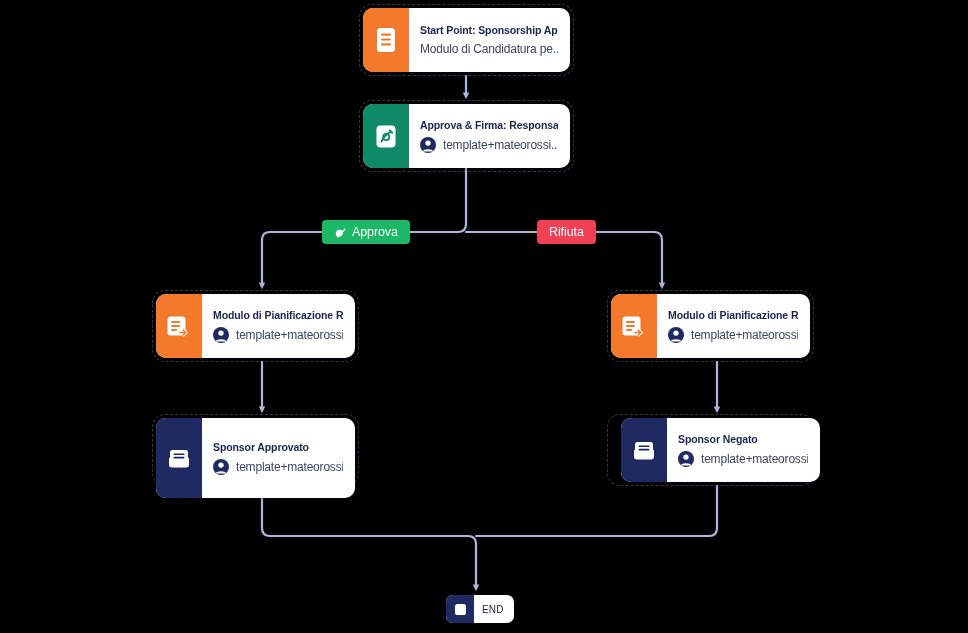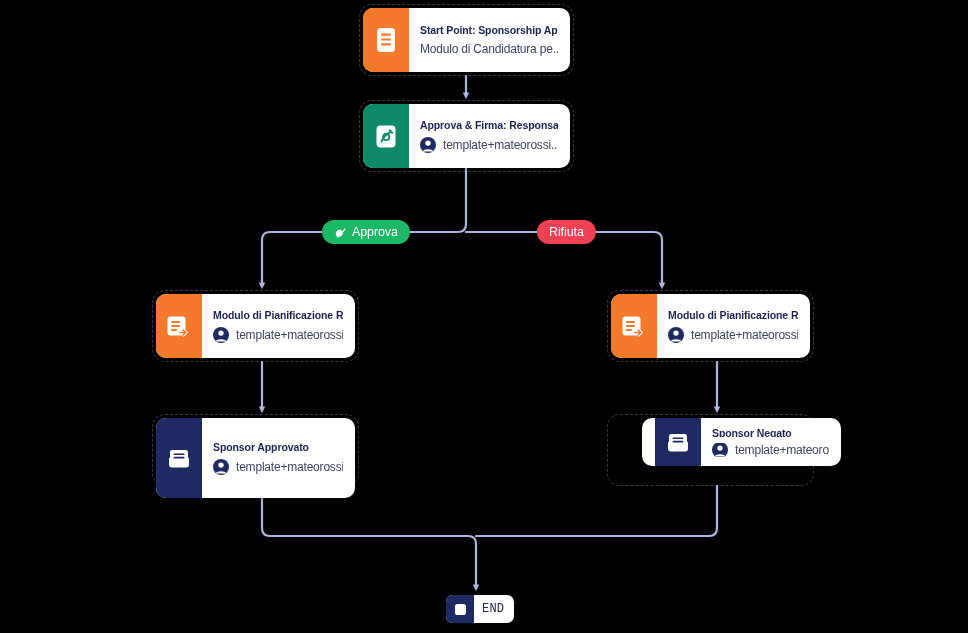--- a/index.html
+++ b/index.html
@@ -61,21 +61,21 @@
   .node-sub.with-avatar { display: flex; align-items: center; gap: 7px; }
   .avatar { flex: 0 0 auto; display: block; }
 
   .pill {
     position: absolute;
     display: flex;
     align-items: center;
     gap: 5px;
     height: 24px;
     padding: 0 12px;
-    border-radius: 12px;
+    border-radius: 4px;
     font-size: 12.5px;
     color: #ffffff;
     letter-spacing: -0.1px;
     white-space: nowrap;
   }
   .pill-approve { background: #1cb865; }
   .pill-reject  { background: #ef4054; }
 
   .end-node {
     position: absolute;
@@ -86,24 +86,23 @@
     overflow: hidden;
     box-shadow: 0 1px 3px rgba(10,15,40,0.3);
   }
   .end-icon {
     width: 28px; height: 28px;
     background: #1f2a63;
     display: flex; align-items: center; justify-content: center;
   }
   .end-label {
     padding: 0 10px 0 8px;
-    font-size: 12px;
+    font-size: 10px;
     color: #20294f;
     letter-spacing: 0.2px;
-    font-family: Liberation Mono, monospace;
   }
 </style>
 </head>
 <body>
 
 <div id="canvas">
 
   <svg id="edges" viewBox="0 0 968 633" xmlns="http://www.w3.org/2000/svg">
     <defs>
       <marker id="ah" markerWidth="8" markerHeight="8" refX="4.2" refY="4" orient="auto" markerUnits="userSpaceOnUse">
@@ -248,21 +247,21 @@
           <circle cx="8" cy="8" r="8" fill="#1f2a63"></circle>
           <circle cx="8" cy="6.1" r="2.7" fill="#ffffff"></circle>
           <path d="M2.6 14.4 C3.6 11.4 12.4 11.4 13.4 14.4 Z" fill="#ffffff"></path>
         </svg>
         <span>template+mateorossi...</span>
       </div>
     </div>
   </div>
 
   <div class="node-sel" style="left:607px; top:414px; width:207px; height:72px;"></div>
-  <div class="node" style="left:642px; top:418px; width:199px; height:48px;padding-left:13px;">
+  <div class="node" style="left:621px; top:418px; width:199px; height:64px;">
     <div class="node-icon" style="background:#1f2a63;">
       <svg width="24" height="22" viewBox="0 0 24 22" aria-hidden="true">
         <rect x="3" y="3" width="18" height="15" rx="2.4" fill="#ffffff"></rect>
         <rect x="6.5" y="6.4" width="11" height="1.7" rx="0.85" fill="#1f2a63"></rect>
         <rect x="6.5" y="9.7" width="11" height="1.7" rx="0.85" fill="#1f2a63"></rect>
         <path d="M2 10.5 L12 18.6 L22 10.5 L22 18 a2.4 2.4 0 0 1 -2.4 2.4
                  h-15.2 A2.4 2.4 0 0 1 2 18 Z" fill="#ffffff"></path>
       </svg>
     </div>
     <div class="node-body">

